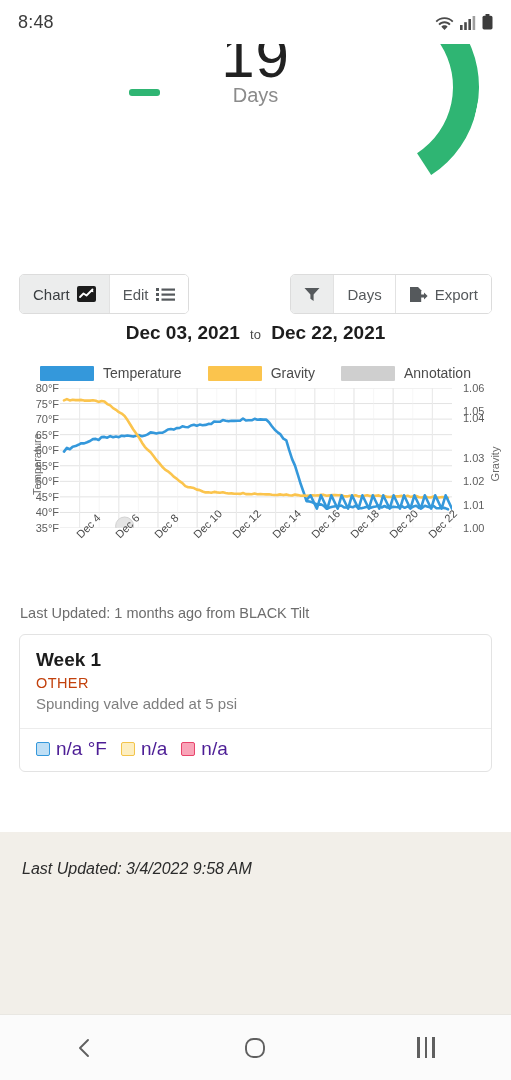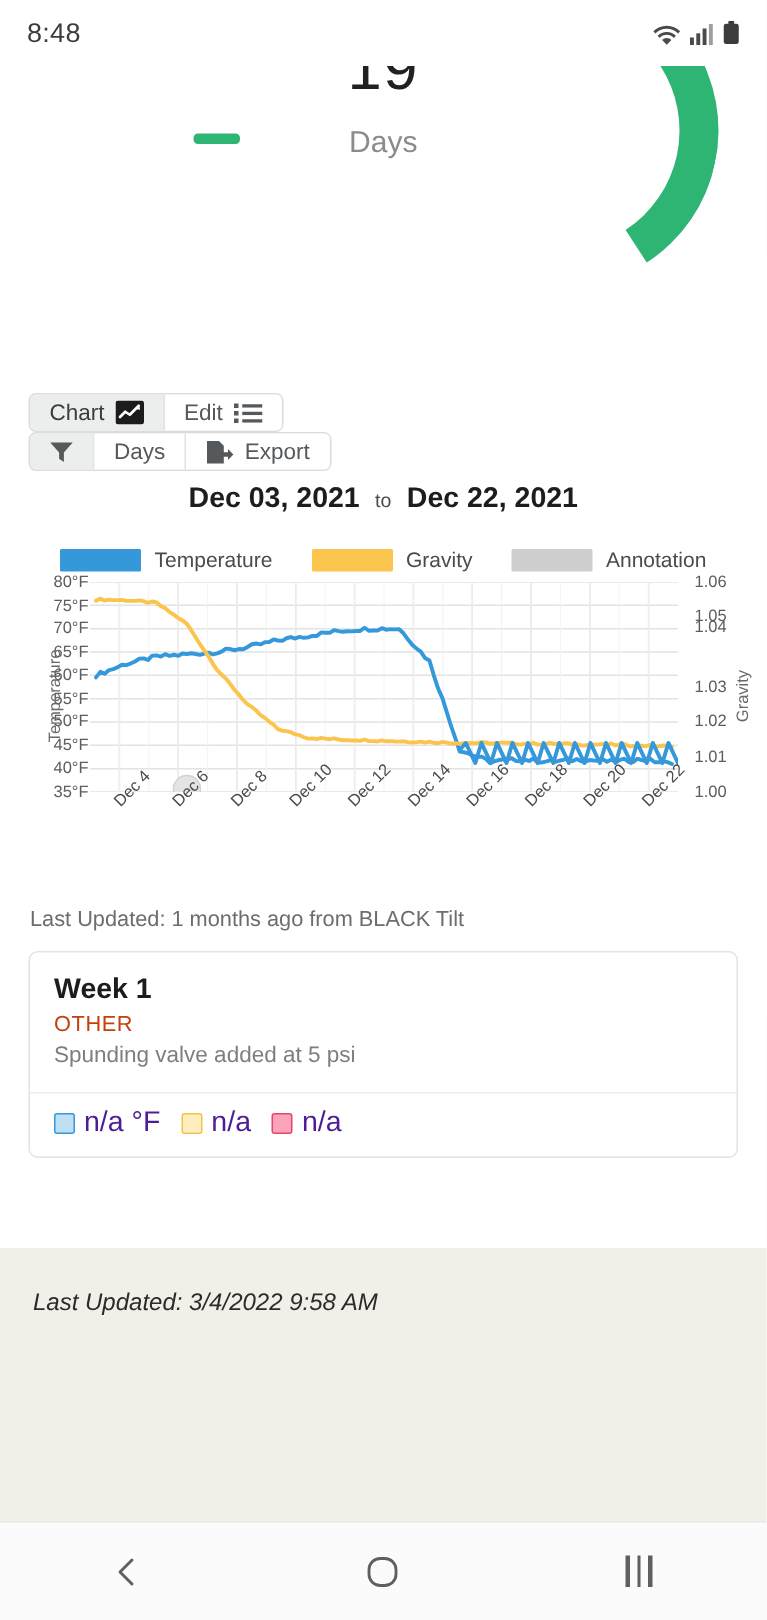--- a/index.html
+++ b/index.html
@@ -33,39 +33,38 @@
     position: absolute; left: 129px; top: 45px;
     width: 31px; height: 7px; background: #2fb573; border-radius: 3px;
   }
   .gauge-arc {
     position: absolute; left: 269px; top: -62px; width: 210px; height: 210px;
     border: 26px solid transparent; border-right-color: #2fb573;
     border-radius: 50%; transform: rotate(12deg);
   }
   .gauge-num {
     position: absolute; left: 0; right: 0; top: -22px; text-align: center;
-    font-size: 41px; font-weight: 400; color: #212121; letter-spacing: 1px;
+    font-size: 60px; font-weight: 400; color: #212121; letter-spacing: 1px;
   }
   .gauge-unit {
     position: absolute; left: 0; right: 0; top: 40px; text-align: center;
     font-size: 20px; color: #8b8b8b;
   }
   .gauge-readings {
     position: absolute; left: 0; right: 0; top: 68px; text-align: center;
     font-size: 15px; color: #2c2c2c;
   }
   .gauge-readings b { font-weight: bold; }
   .gauge-readings span { font-weight: 400; }
 
   
   .toolbar {
     position: relative; height: 52px; margin-top: 38px;
-    display: flex; align-items: flex-start; justify-content: space-between;
+    display: flex; align-items: flex-end; justify-content: space-between;
     padding: 0 19px;
-    flex-direction: column;
   }
   .btngroup {
     display: flex; align-items: center;
     border: 1px solid #dcdcdc; border-radius: 5px; overflow: hidden;
     background: #ffffff; height: 40px;
   }
   .btn {
     display: flex; align-items: center; gap: 7px;
     height: 100%; padding: 0 13px; font-size: 15px; color: #55595c;
     background: #ffffff; border-right: 1px solid #e2e2e2;

